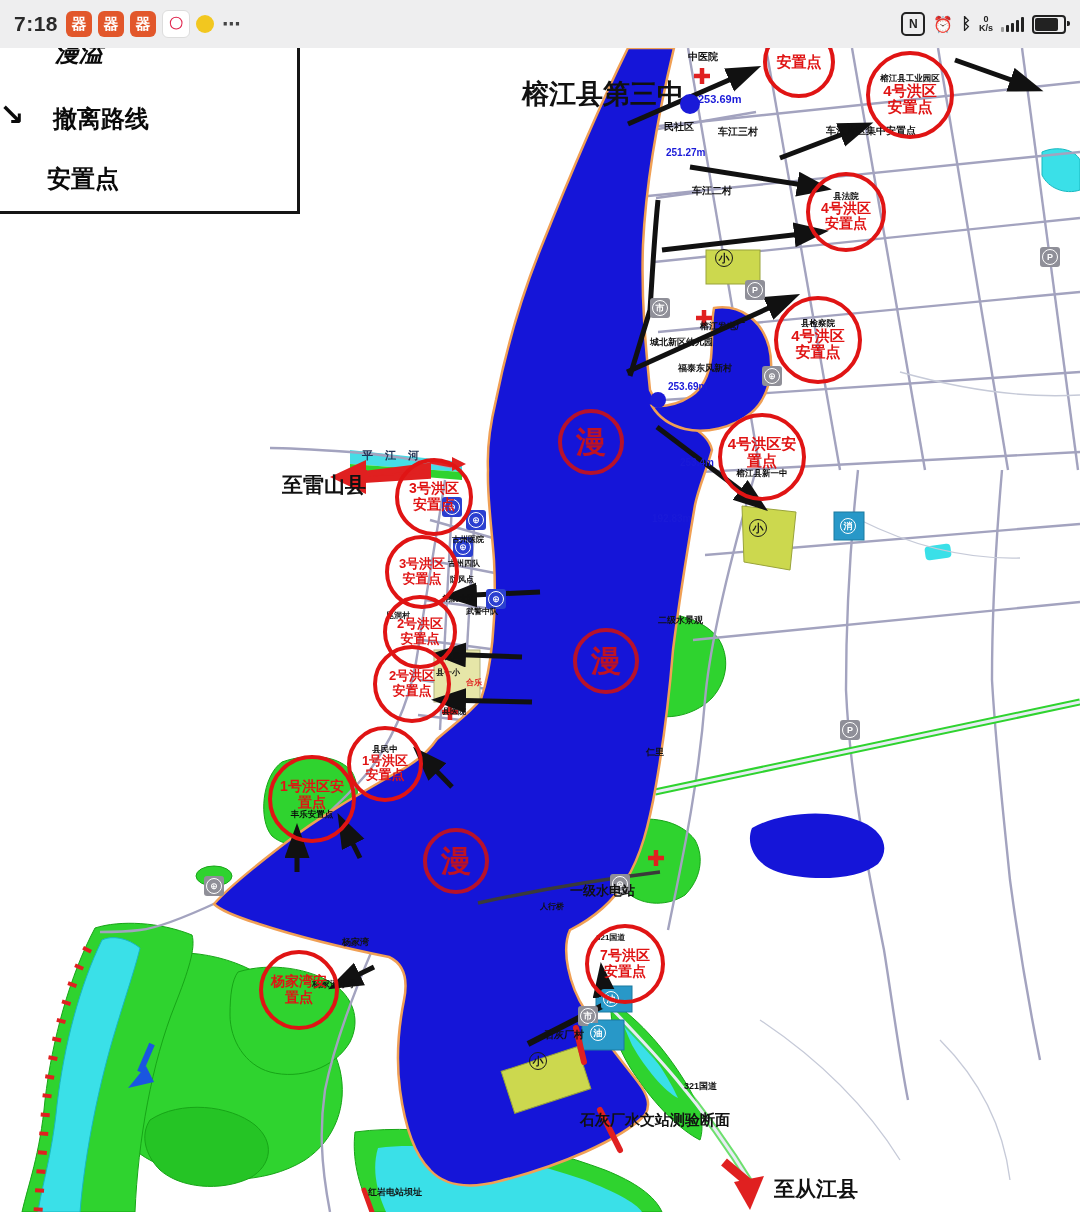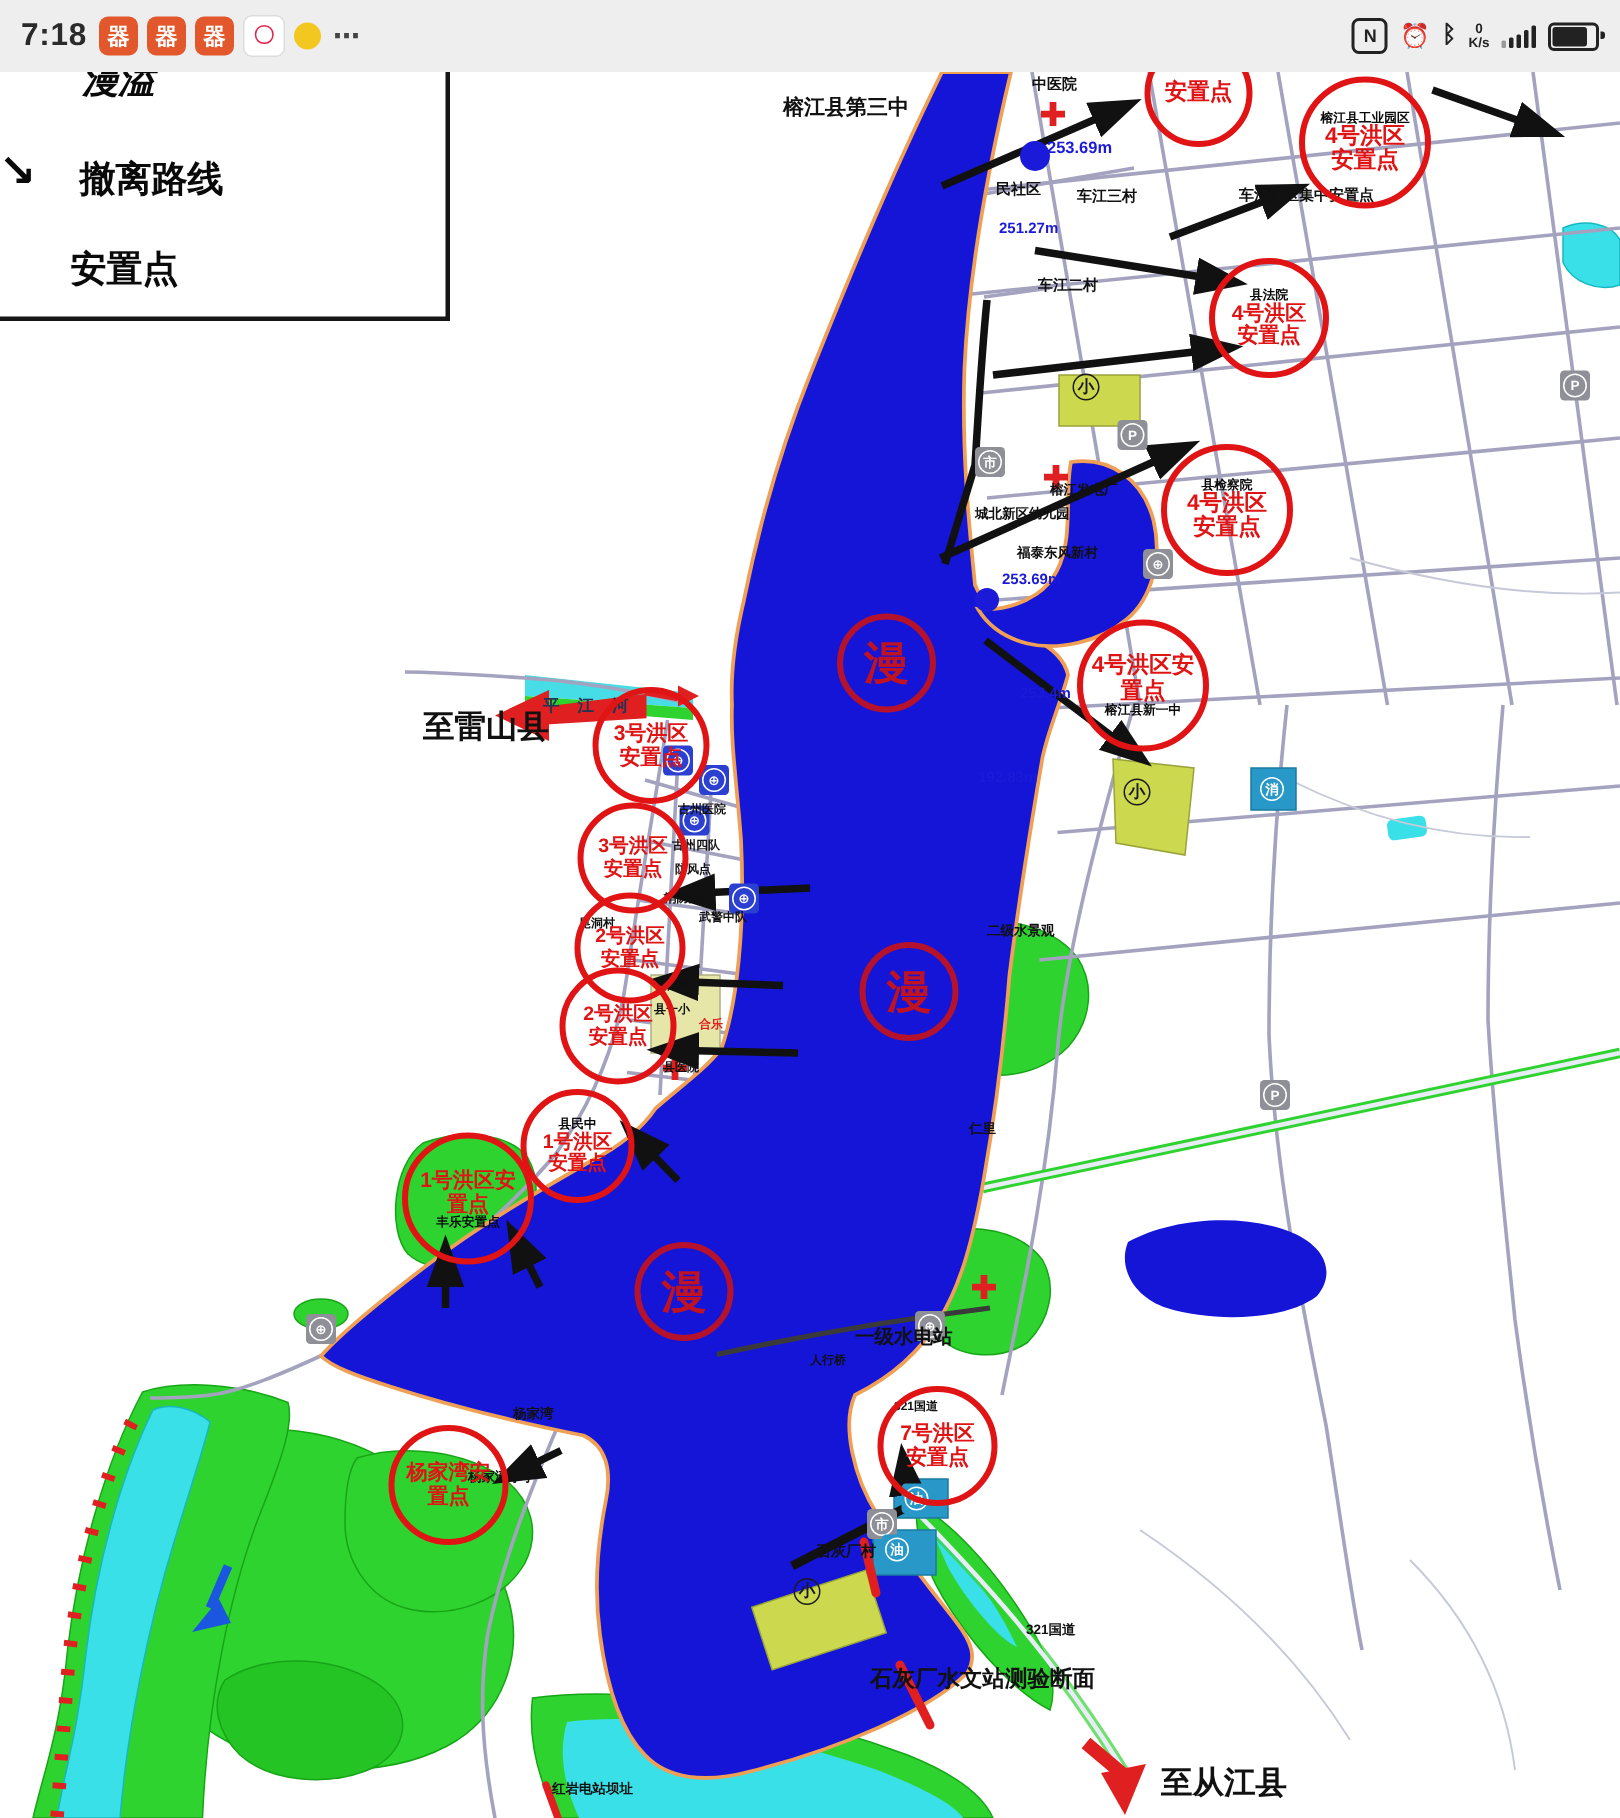--- a/index.html
+++ b/index.html
@@ -262,21 +262,21 @@
       <div class="micon blue" style="left: 453px; top: 537px;">
         <span class="glyph">⊕</span>
       </div>
       <div class="micon blue" style="left: 486px; top: 589px;">
         <span class="glyph">⊕</span>
       </div>
     </div>
 
   <div class="layer lab-layer">
 
-  <div class="mlabel" style="left: 522px; top: 64px; font-size: 14px; font-weight: 700;">榕江县第三中</div>
+  <div class="mlabel" style="left: 522px; top: 80px; font-size: 27px; font-weight: 700;">榕江县第三中</div>
       <div class="mlabel" style="left: 282px; top: 474px; font-size: 21px; font-weight: 700;">至雷山县</div>
       <div class="mlabel" style="left: 774px; top: 1178px; font-size: 21px; font-weight: 700;">至从江县</div>
       <div class="mlabel" style="left: 580px; top: 1112px; font-size: 15px; font-weight: 700;">石灰厂水文站测验断面</div>
       <div class="mlabel" style="left: 688px; top: 52px; font-size: 10px;">中医院</div>
       <div class="mlabel" style="left: 664px; top: 122px; font-size: 10px;">民社区</div>
       <div class="mlabel" style="left: 718px; top: 127px; font-size: 10px;">车江三村</div>
       <div class="mlabel" style="left: 692px; top: 186px; font-size: 10px;">车江二村</div>
       <div class="mlabel" style="left: 826px; top: 126px; font-size: 10px;">车江片区集中安置点</div>
       <div class="mlabel" style="left: 700px; top: 322px; font-size: 9px;">榕江发电厂</div>
       <div class="mlabel" style="left: 650px; top: 338px; font-size: 9px;">城北新区幼儿园</div>
@@ -294,21 +294,21 @@
       <div class="mlabel" style="left: 442px; top: 708px; font-size: 8px;">县医院</div>
       <div class="mlabel" style="left: 466px; top: 679px; font-size: 8px; color: rgb(224, 32, 32);">合乐</div>
       <div class="mlabel" style="left: 544px; top: 1030px; font-size: 10px;">石灰厂村</div>
       <div class="mlabel" style="left: 596px; top: 934px; font-size: 8px;">321国道</div>
       <div class="mlabel" style="left: 684px; top: 1082px; font-size: 9px;">321国道</div>
       <div class="mlabel" style="left: 368px; top: 1188px; font-size: 9px;">红岩电站坝址</div>
       <div class="mlabel" style="left: 312px; top: 980px; font-size: 9px;">杨家湾小学</div>
       <div class="mlabel" style="left: 342px; top: 938px; font-size: 9px;">杨家湾</div>
       <div class="mlabel" style="left: 570px; top: 884px; font-size: 13px;">一级水电站</div>
       <div class="mlabel" style="left: 540px; top: 903px; font-size: 8px;">人行桥</div>
-      <div class="mlabel" style="left: 362px; top: 466px; font-size: 11px; color: rgb(34, 51, 85); letter-spacing: 12px;">平江河</div>
+      <div class="mlabel" style="left: 362px; top: 450px; font-size: 11px; color: rgb(34, 51, 85); letter-spacing: 12px;">平江河</div>
       <div class="mlabel" style="left: 698px; top: 94px; font-size: 11px; font-weight: 700; color: rgb(26, 26, 216);">253.69m</div>
       <div class="mlabel" style="left: 666px; top: 148px; font-size: 10px; color: rgb(26, 26, 216);">251.27m</div>
       <div class="mlabel" style="left: 668px; top: 382px; font-size: 10px; color: rgb(26, 26, 216);">253.69m</div>
       <div class="mlabel" style="left: 680px; top: 458px; font-size: 10px; color: rgb(26, 26, 216);">253.4m</div>
       <div class="mlabel" style="left: 652px; top: 514px; font-size: 10px; color: rgb(26, 26, 216);">192.83m</div>
     </div>
 
   <div class="layer circ-layer">
 
   <div class="fcirc" style="left: 763px; top: 26px; width: 72px; height: 72px; font-size: 15px;">

